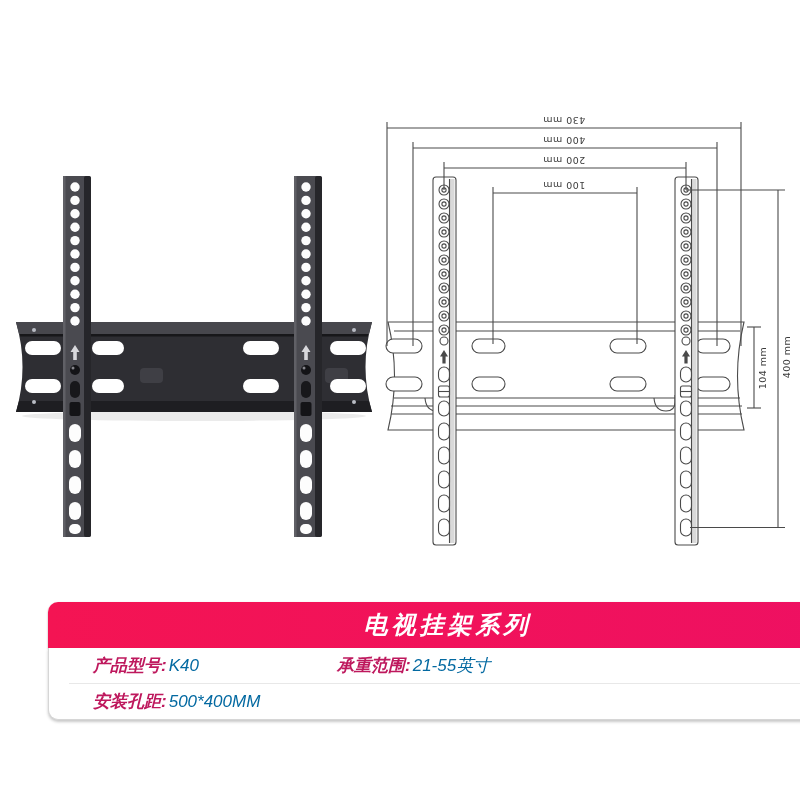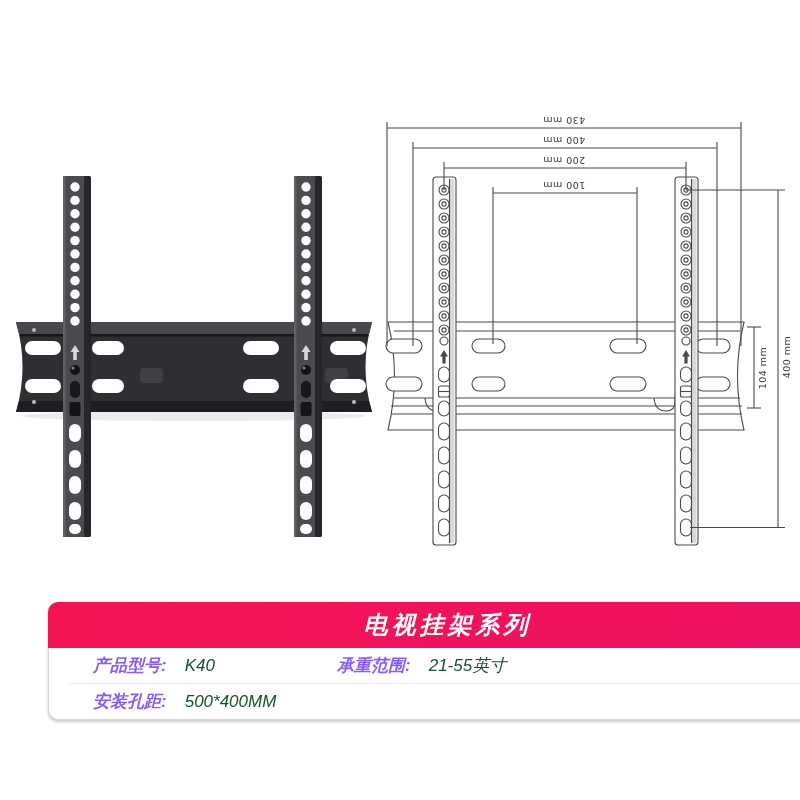--- a/index.html
+++ b/index.html
@@ -12,22 +12,22 @@
 
   .spec-table{position:absolute;left:48px;top:602px;width:799px;font-style:italic;}
   .spec-header{height:46px;border-radius:10px 10px 0 0;display:flex;align-items:center;justify-content:center;
                color:#fff;font-size:24px;font-weight:bold;letter-spacing:4px;
                background:linear-gradient(90deg,#f41453,#ee1062);
                box-shadow:0 1px 2px rgba(70,0,25,.4);}
   .spec-body{background:#fff;border:1px solid #d6d6d6;border-top:none;border-radius:0 0 10px 10px;
              box-shadow:0 2px 3px rgba(0,0,0,.22);}
   .spec-row{display:grid;grid-template-columns:244px 217px 1fr;padding-left:44px;height:35px;align-items:center;}
   .spec-cell{display:flex;align-items:baseline;white-space:nowrap;}
-  .spec-label{font-weight:bold;color:#8b5cf6;font-size:17px;}
-  .spec-value{color:#14532d;font-size:17px;margin-left:18px;}
+  .spec-label{font-weight:bold;color:#be185d;font-size:17px;}
+  .spec-value{color:#0369a1;font-size:17px;margin-left:2px;}
   .divider{height:1px;background:#e8e8e8;margin:0 20px;}
 </style>
 </head>
 <body>
 
 <div class="canvas">
 
   <svg class="scene" width="800" height="600" viewBox="0 0 800 600">
 
     <g>

